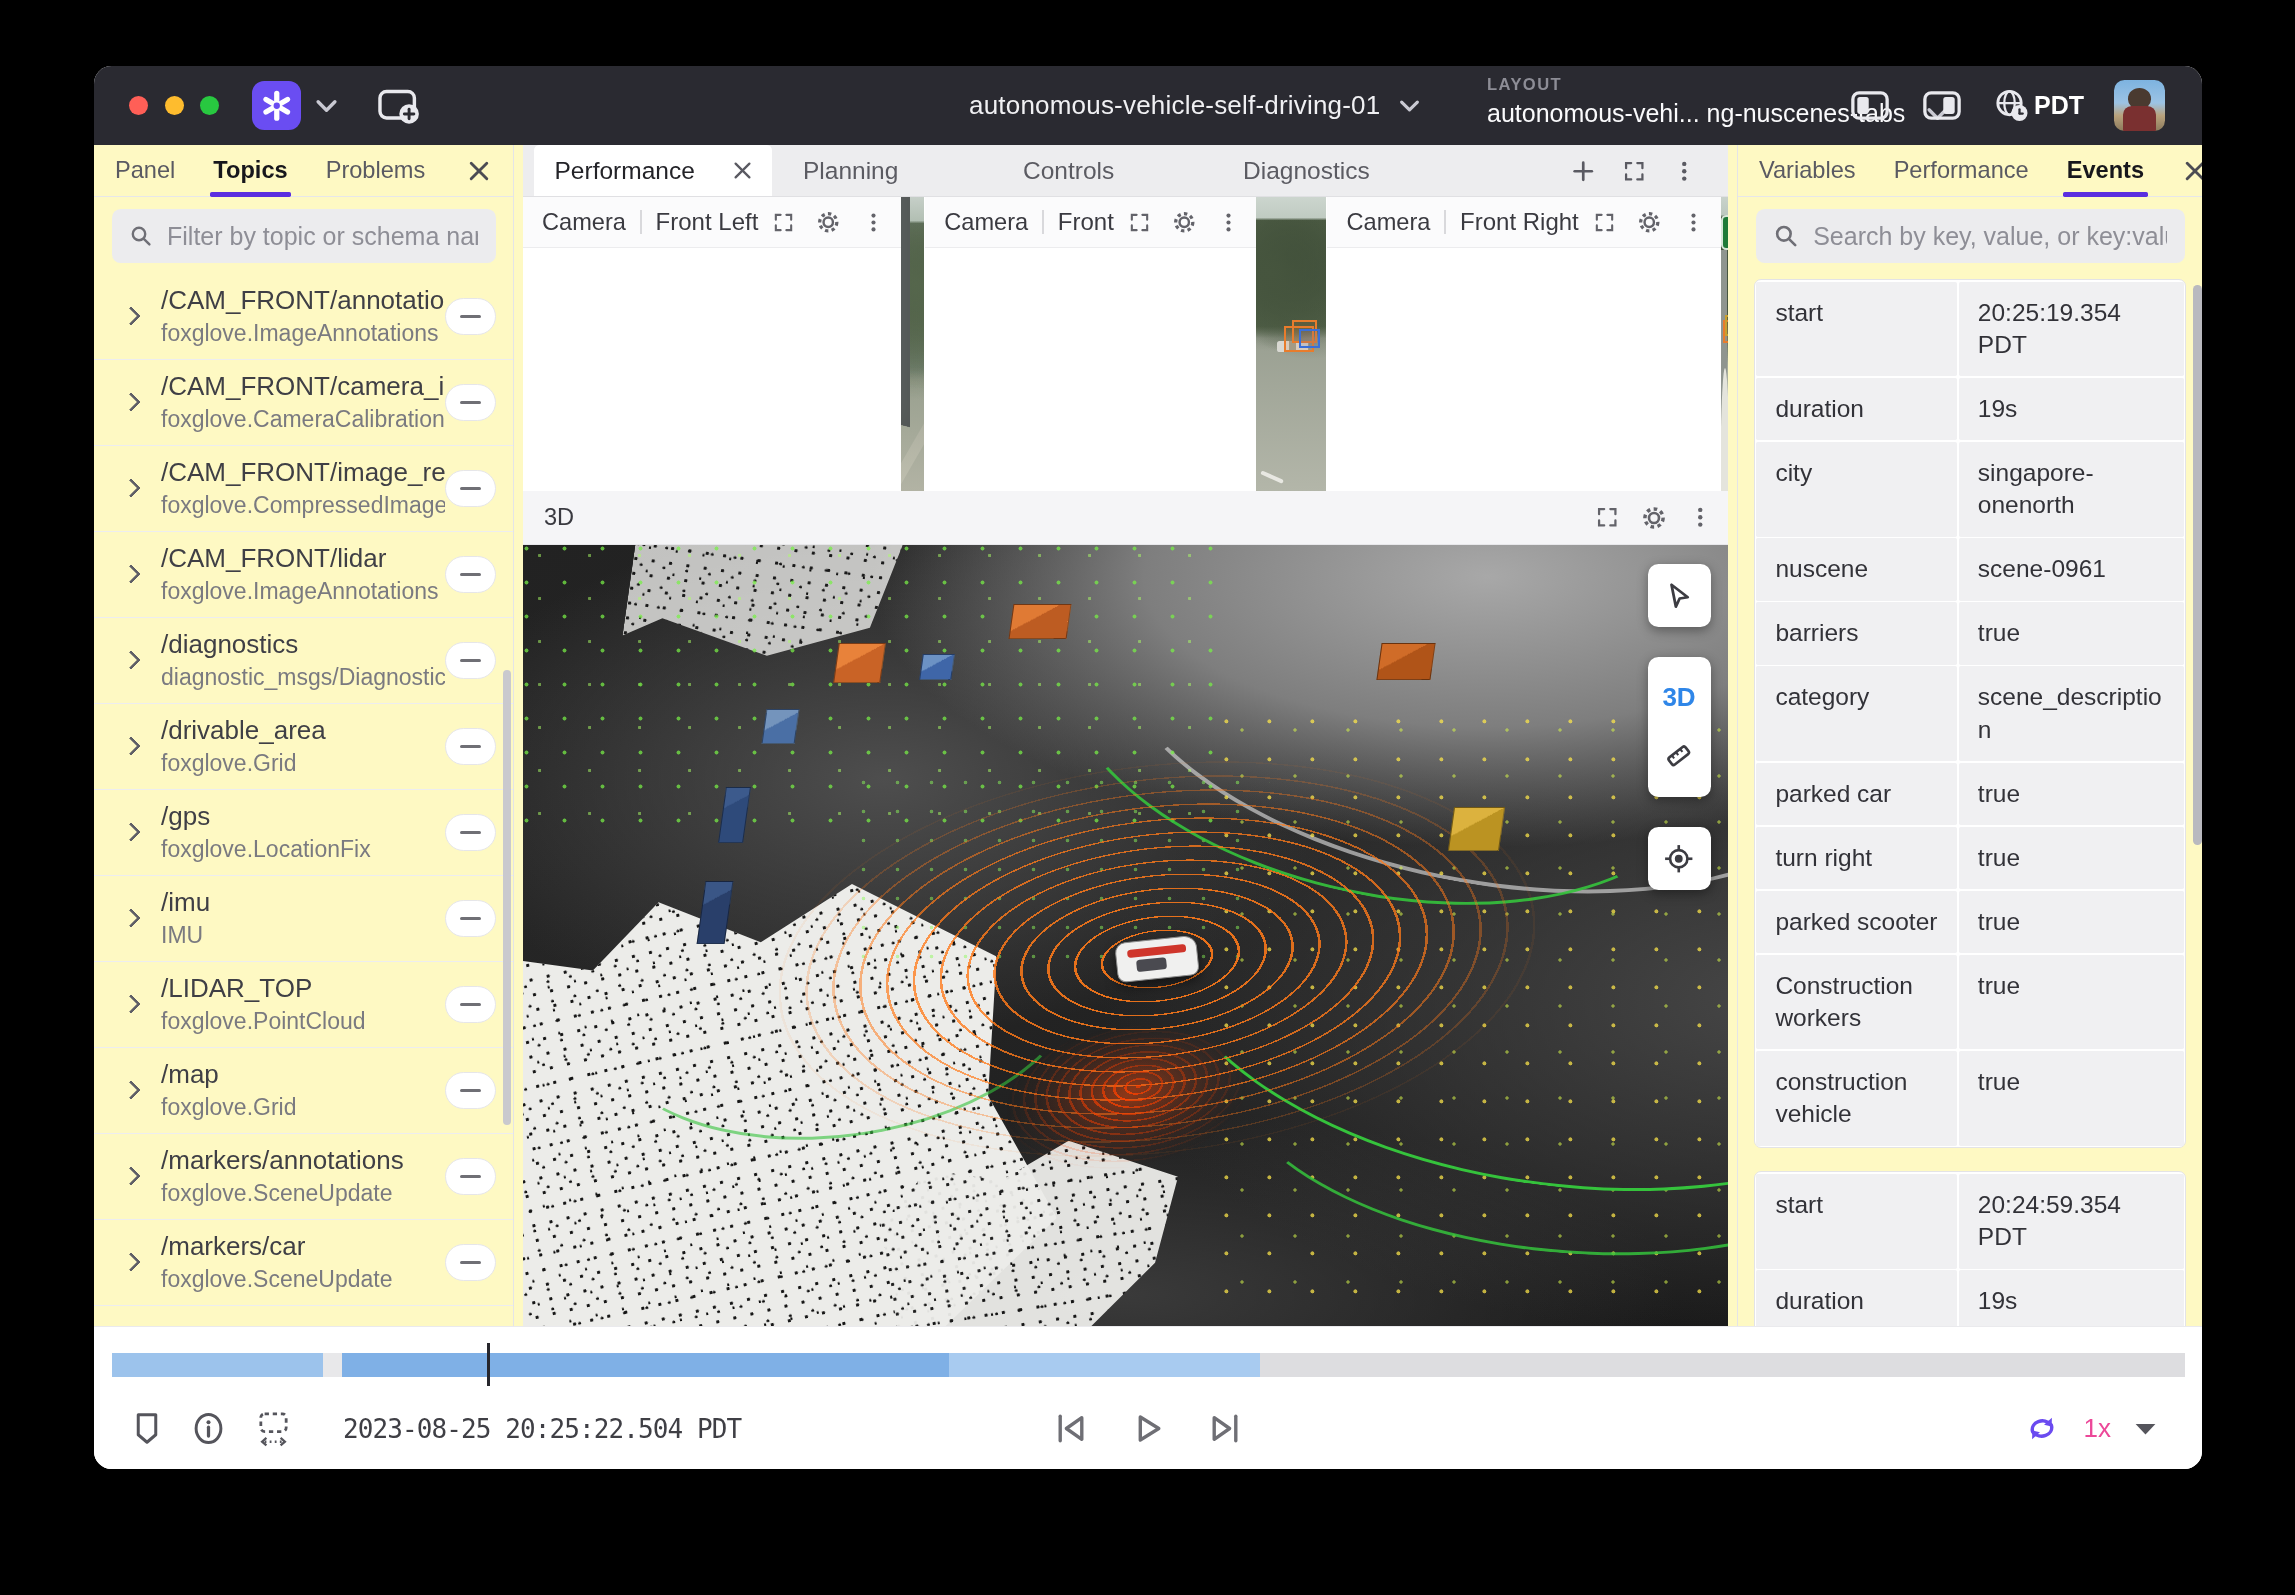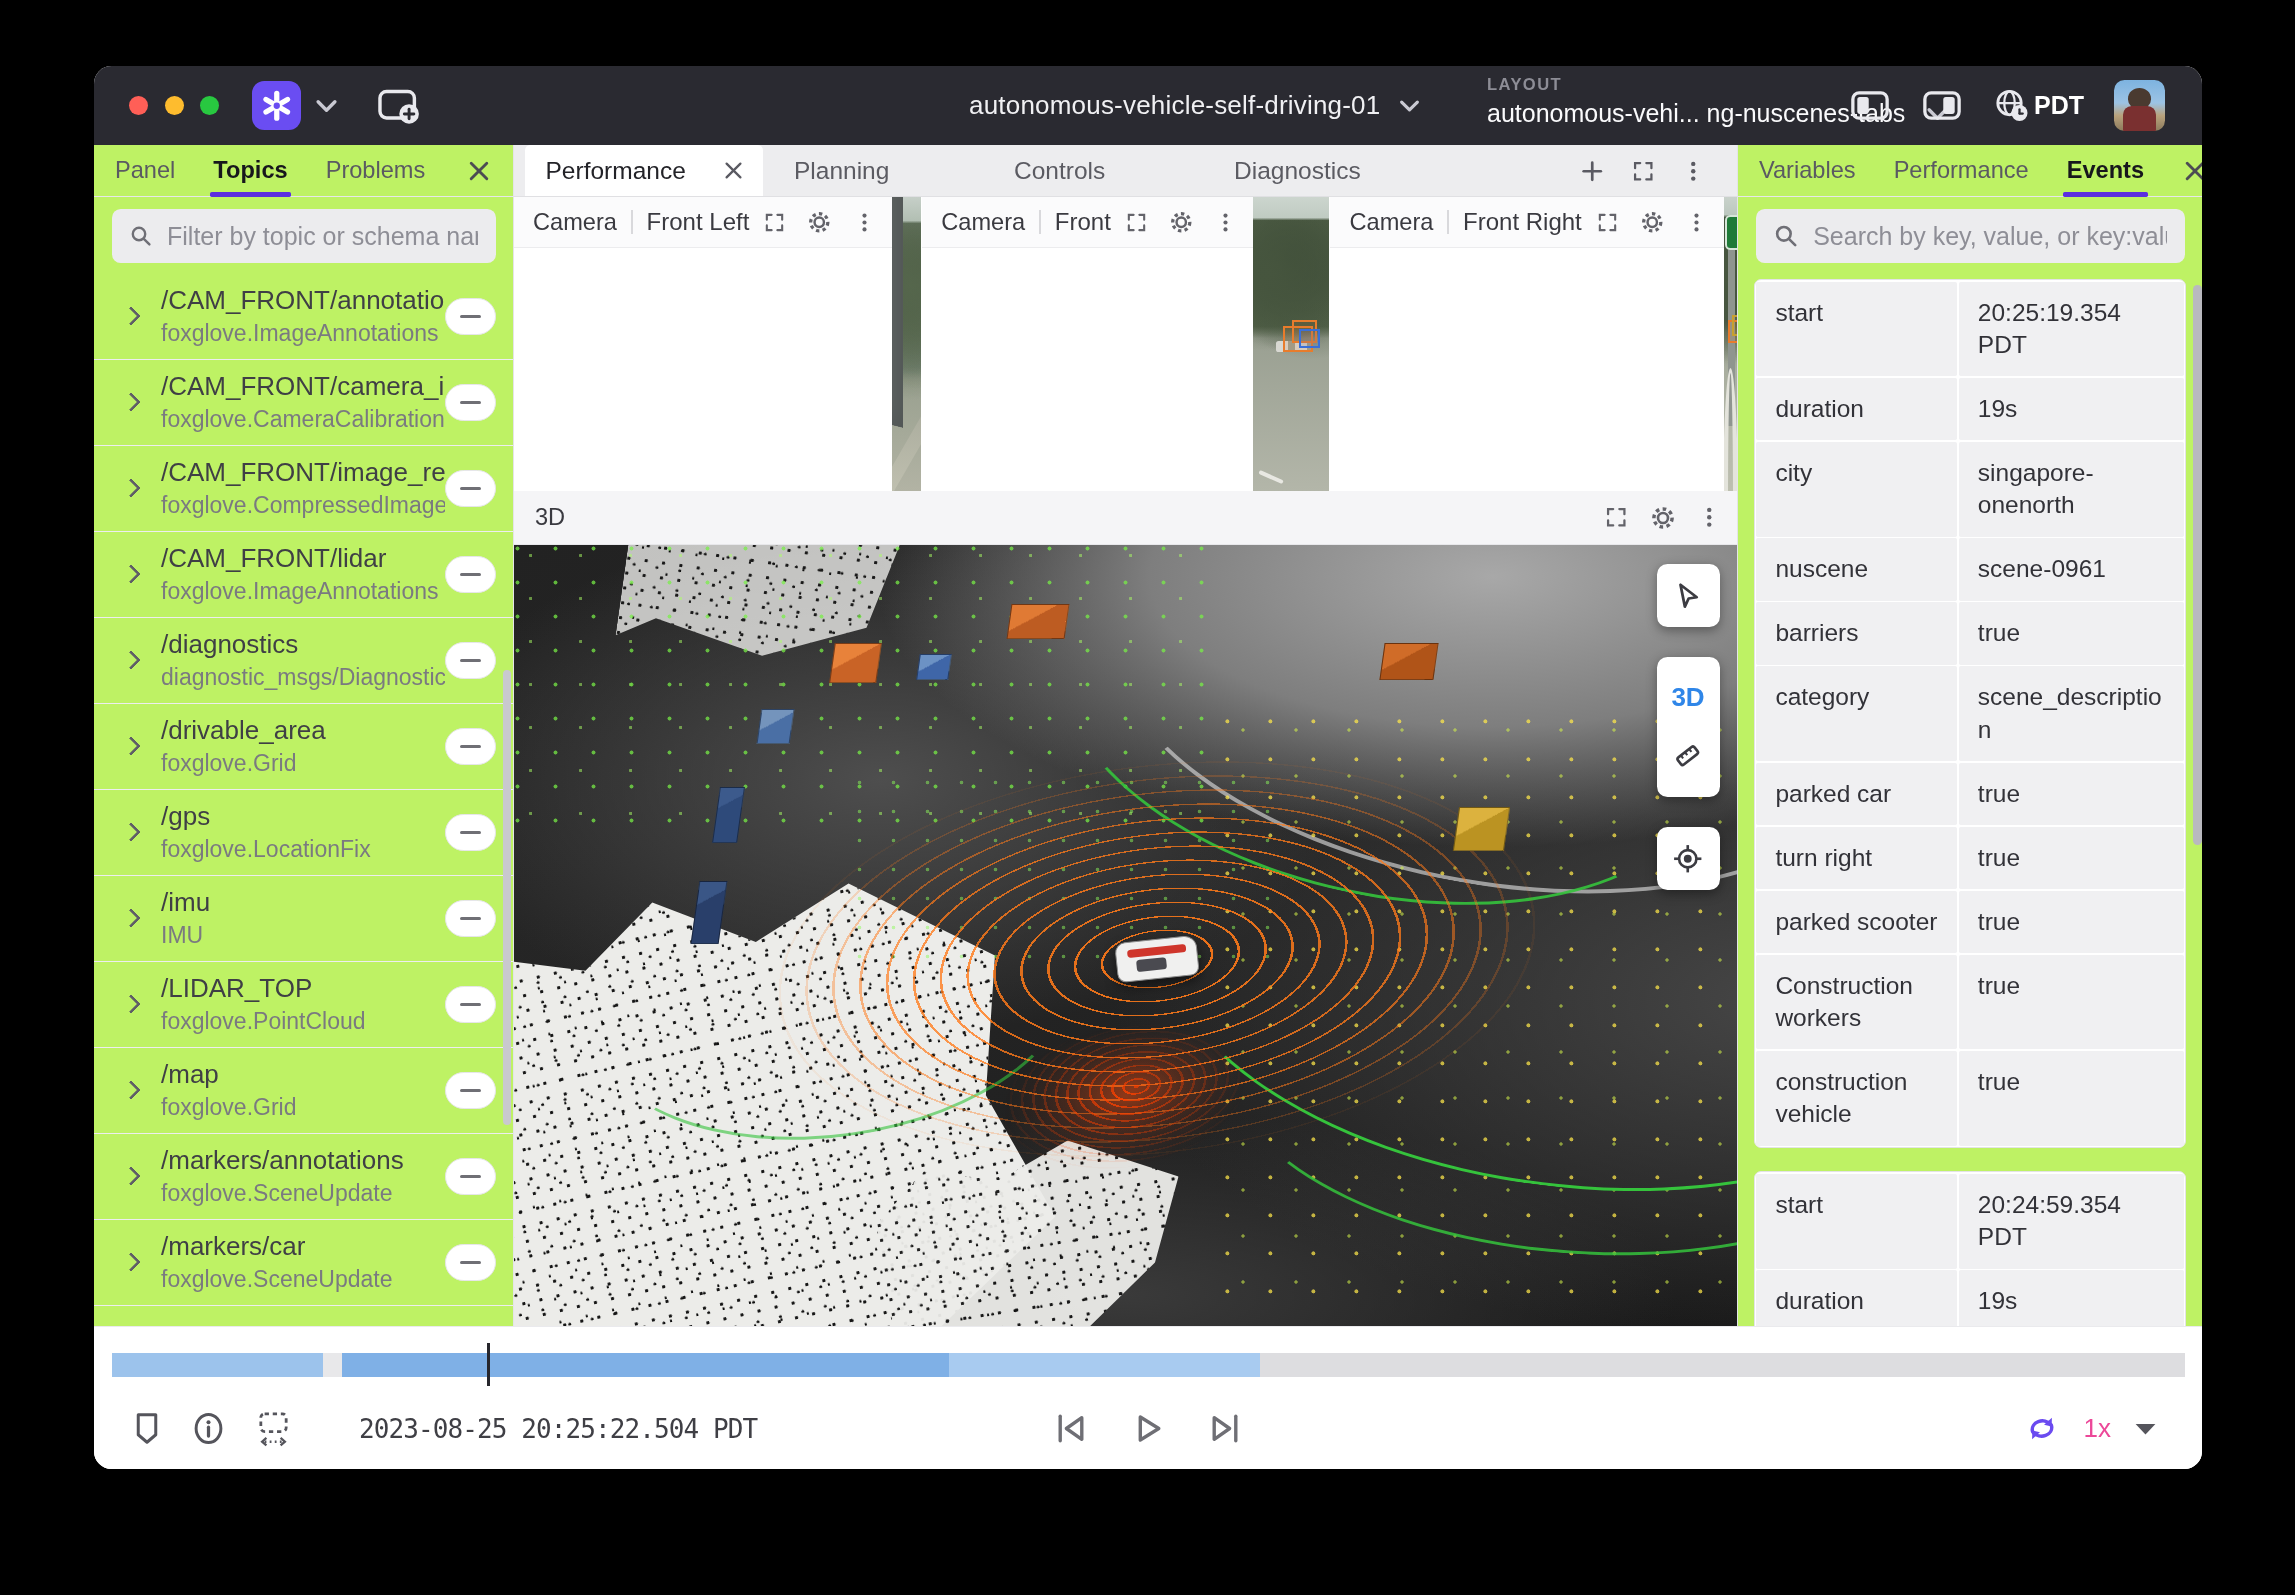--- a/index.html
+++ b/index.html
@@ -24,21 +24,21 @@
   .tb-layout-row { display:flex; align-items:center; gap:21px; margin-top:4.4px; }
   .tb-layout-name { color:#fafafc; font-size:25px; }
   .tb-right { position:absolute; right:37px; top:0; height:79px; display:flex; align-items:center; gap:30px; }
   .pdt-group { display:flex; align-items:center; gap:3px; }
   .pdt-label { color:#fff; font-size:25px; font-weight:700; }
   .avatar { width:51px; height:51px; border-radius:10.5px; overflow:hidden; position:relative; background:linear-gradient(180deg,#7db3e0 0%,#9cc3e4 45%,#b9a27c 70%,#8c7a5c 100%); }
   .avatar::before { content:""; position:absolute; left:14px; top:7.9px; width:23px; height:21px; border-radius:50% 50% 45% 45%; background:#4a3a30; }
   .avatar::after { content:""; position:absolute; left:8.7px; top:26px; width:33px; height:24.5px; border-radius:8.7px 8.7px 0 0; background:#7a3030; }
 
   
-  .content { position:absolute; top:79px; left:0; right:0; bottom:143px; display:flex; background:#bef264; }
+  .content { position:absolute; top:79px; left:0; right:0; bottom:143px; display:flex; background:#fef9c3;gap:9px; }
   .sidebar-l { width:420px; border-right:1.7px solid #e4e4e7; display:flex; flex-direction:column; position:relative; }
   .center { flex:1; display:flex; flex-direction:column; position:relative; min-width:0; }
   .sidebar-r { width:465px; border-left:1.7px solid #e4e4e7; display:flex; flex-direction:column; position:relative; }
 
   
   .tabbar { height:52px; display:flex; align-items:center; padding:0 21px; border-bottom:1.7px solid #e7e7ea; position:relative; flex:0 0 auto; }
   .tabbar .stab { font-size:23.6px; color:#5a5a62; margin-right:38px; position:relative; height:52px; display:flex; align-items:center; cursor:default; }
   .tabbar .stab.active { color:#17171c; font-weight:700; }
   .tabbar .stab.active::after { content:""; position:absolute; left:-3.5px; right:-3.5px; bottom:0; height:4.4px; background:#5b2ee0; border-radius:1.7px; }
   .tabbar .spacer { flex:1; }
@@ -186,21 +186,21 @@
   .ev-val { flex:1; border-radius:1.7px; word-break:break-word; }
   .rs-scroll { position:absolute; right:0px; top:140px; width:8.7px; height:560px; background:#b9b9bf; border-radius:4.4px; }
 
   
   .playbar { position:absolute; left:0; right:0; bottom:0; height:143px; background:#fff; border-top:1.7px solid #eaeaed; }
   .timeline { position:absolute; left:17.5px; right:17.5px; top:26px; height:23.6px; background:#dddde0; }
   .tseg { position:absolute; top:0; bottom:0; }
   .playhead { position:absolute; top:-9.6px; width:3.5px; height:43px; background:#26262c; }
   .pb-controls { position:absolute; left:0; right:0; top:61px; bottom:0; display:flex; align-items:center; }
   .pb-left { display:flex; align-items:center; gap:30px; margin-left:38px; }
-  .pb-stamp { font-family:"DejaVu Sans Mono", monospace; font-size:26px; color:#3f3f45; margin-left:37px; letter-spacing:-0.9px; }
+  .pb-stamp { font-family:"DejaVu Sans Mono", monospace; font-size:26px; color:#3f3f45; margin-left:21px; letter-spacing:-0.9px; }
   .pb-center { position:absolute; left:50%; transform:translateX(-50%); display:flex; align-items:center; gap:40px; }
   .pb-right { margin-left:auto; display:flex; align-items:center; gap:23px; margin-right:45px; }
   .speed { font-size:26px; font-weight:400; color:#ec4899; }
 
   .ibtn { display:flex; align-items:center; justify-content:center; }
 </style>
 </head>
 <body>
 
 <div class="app">

